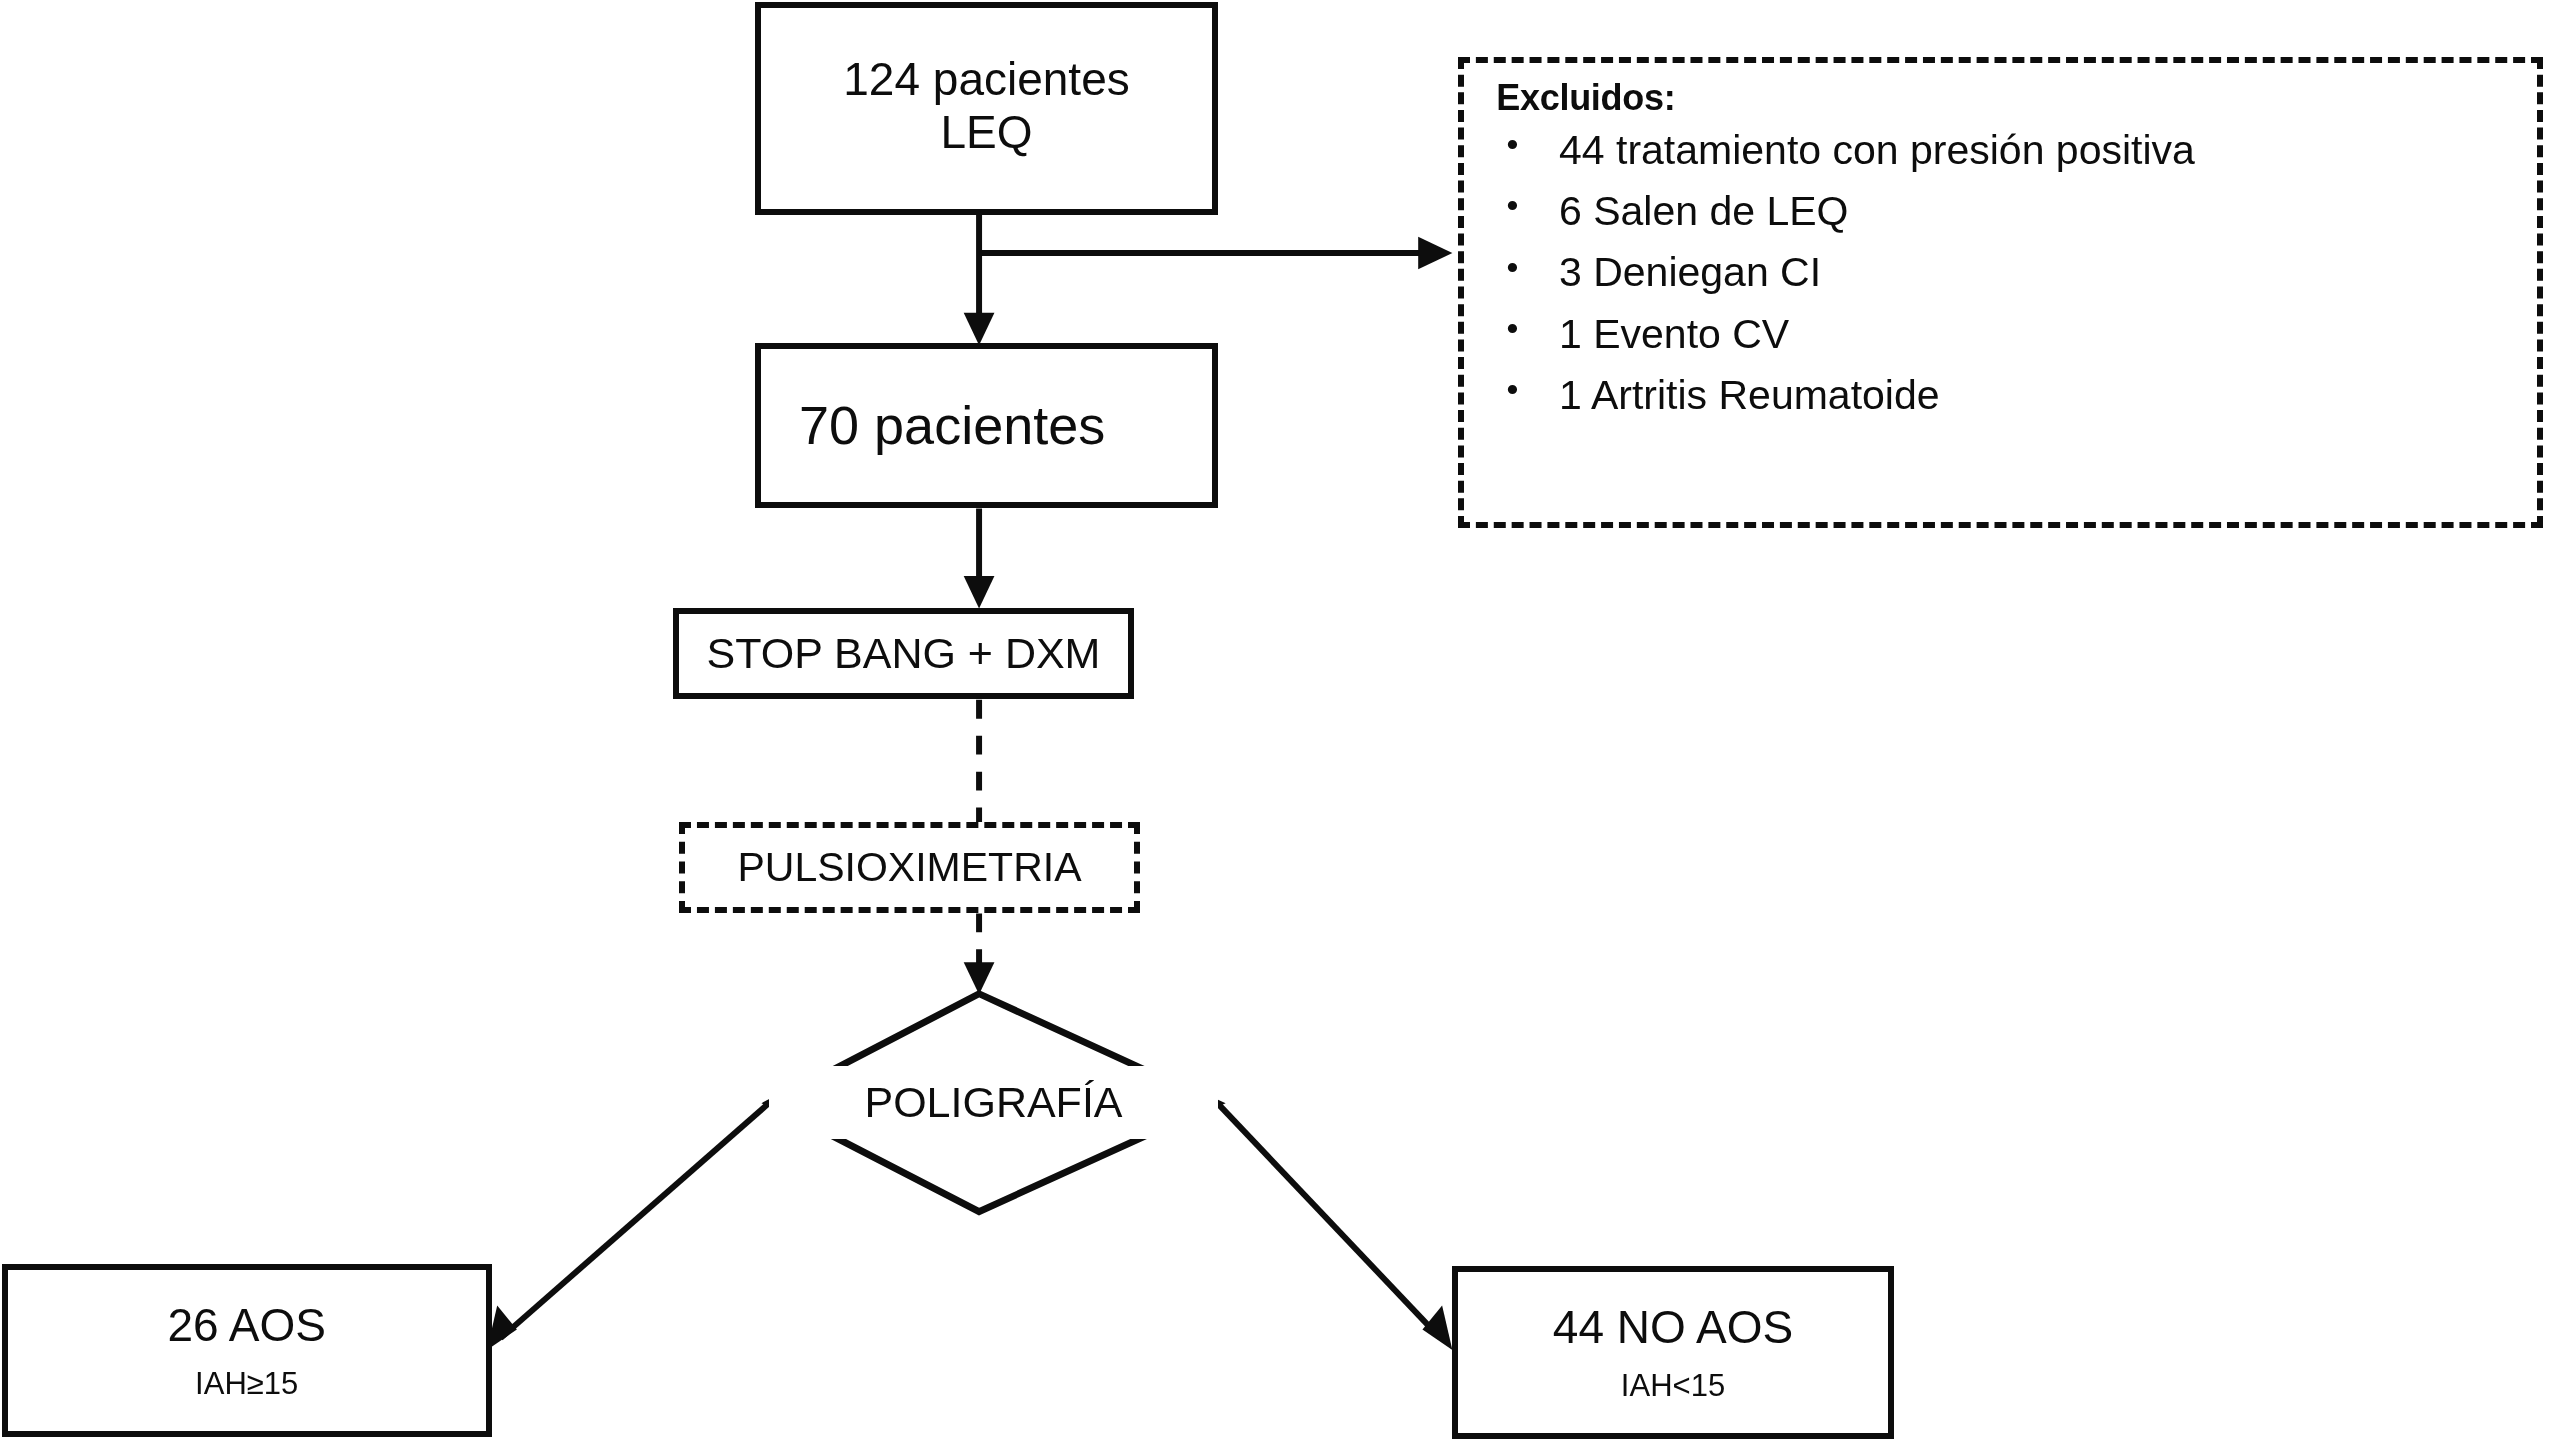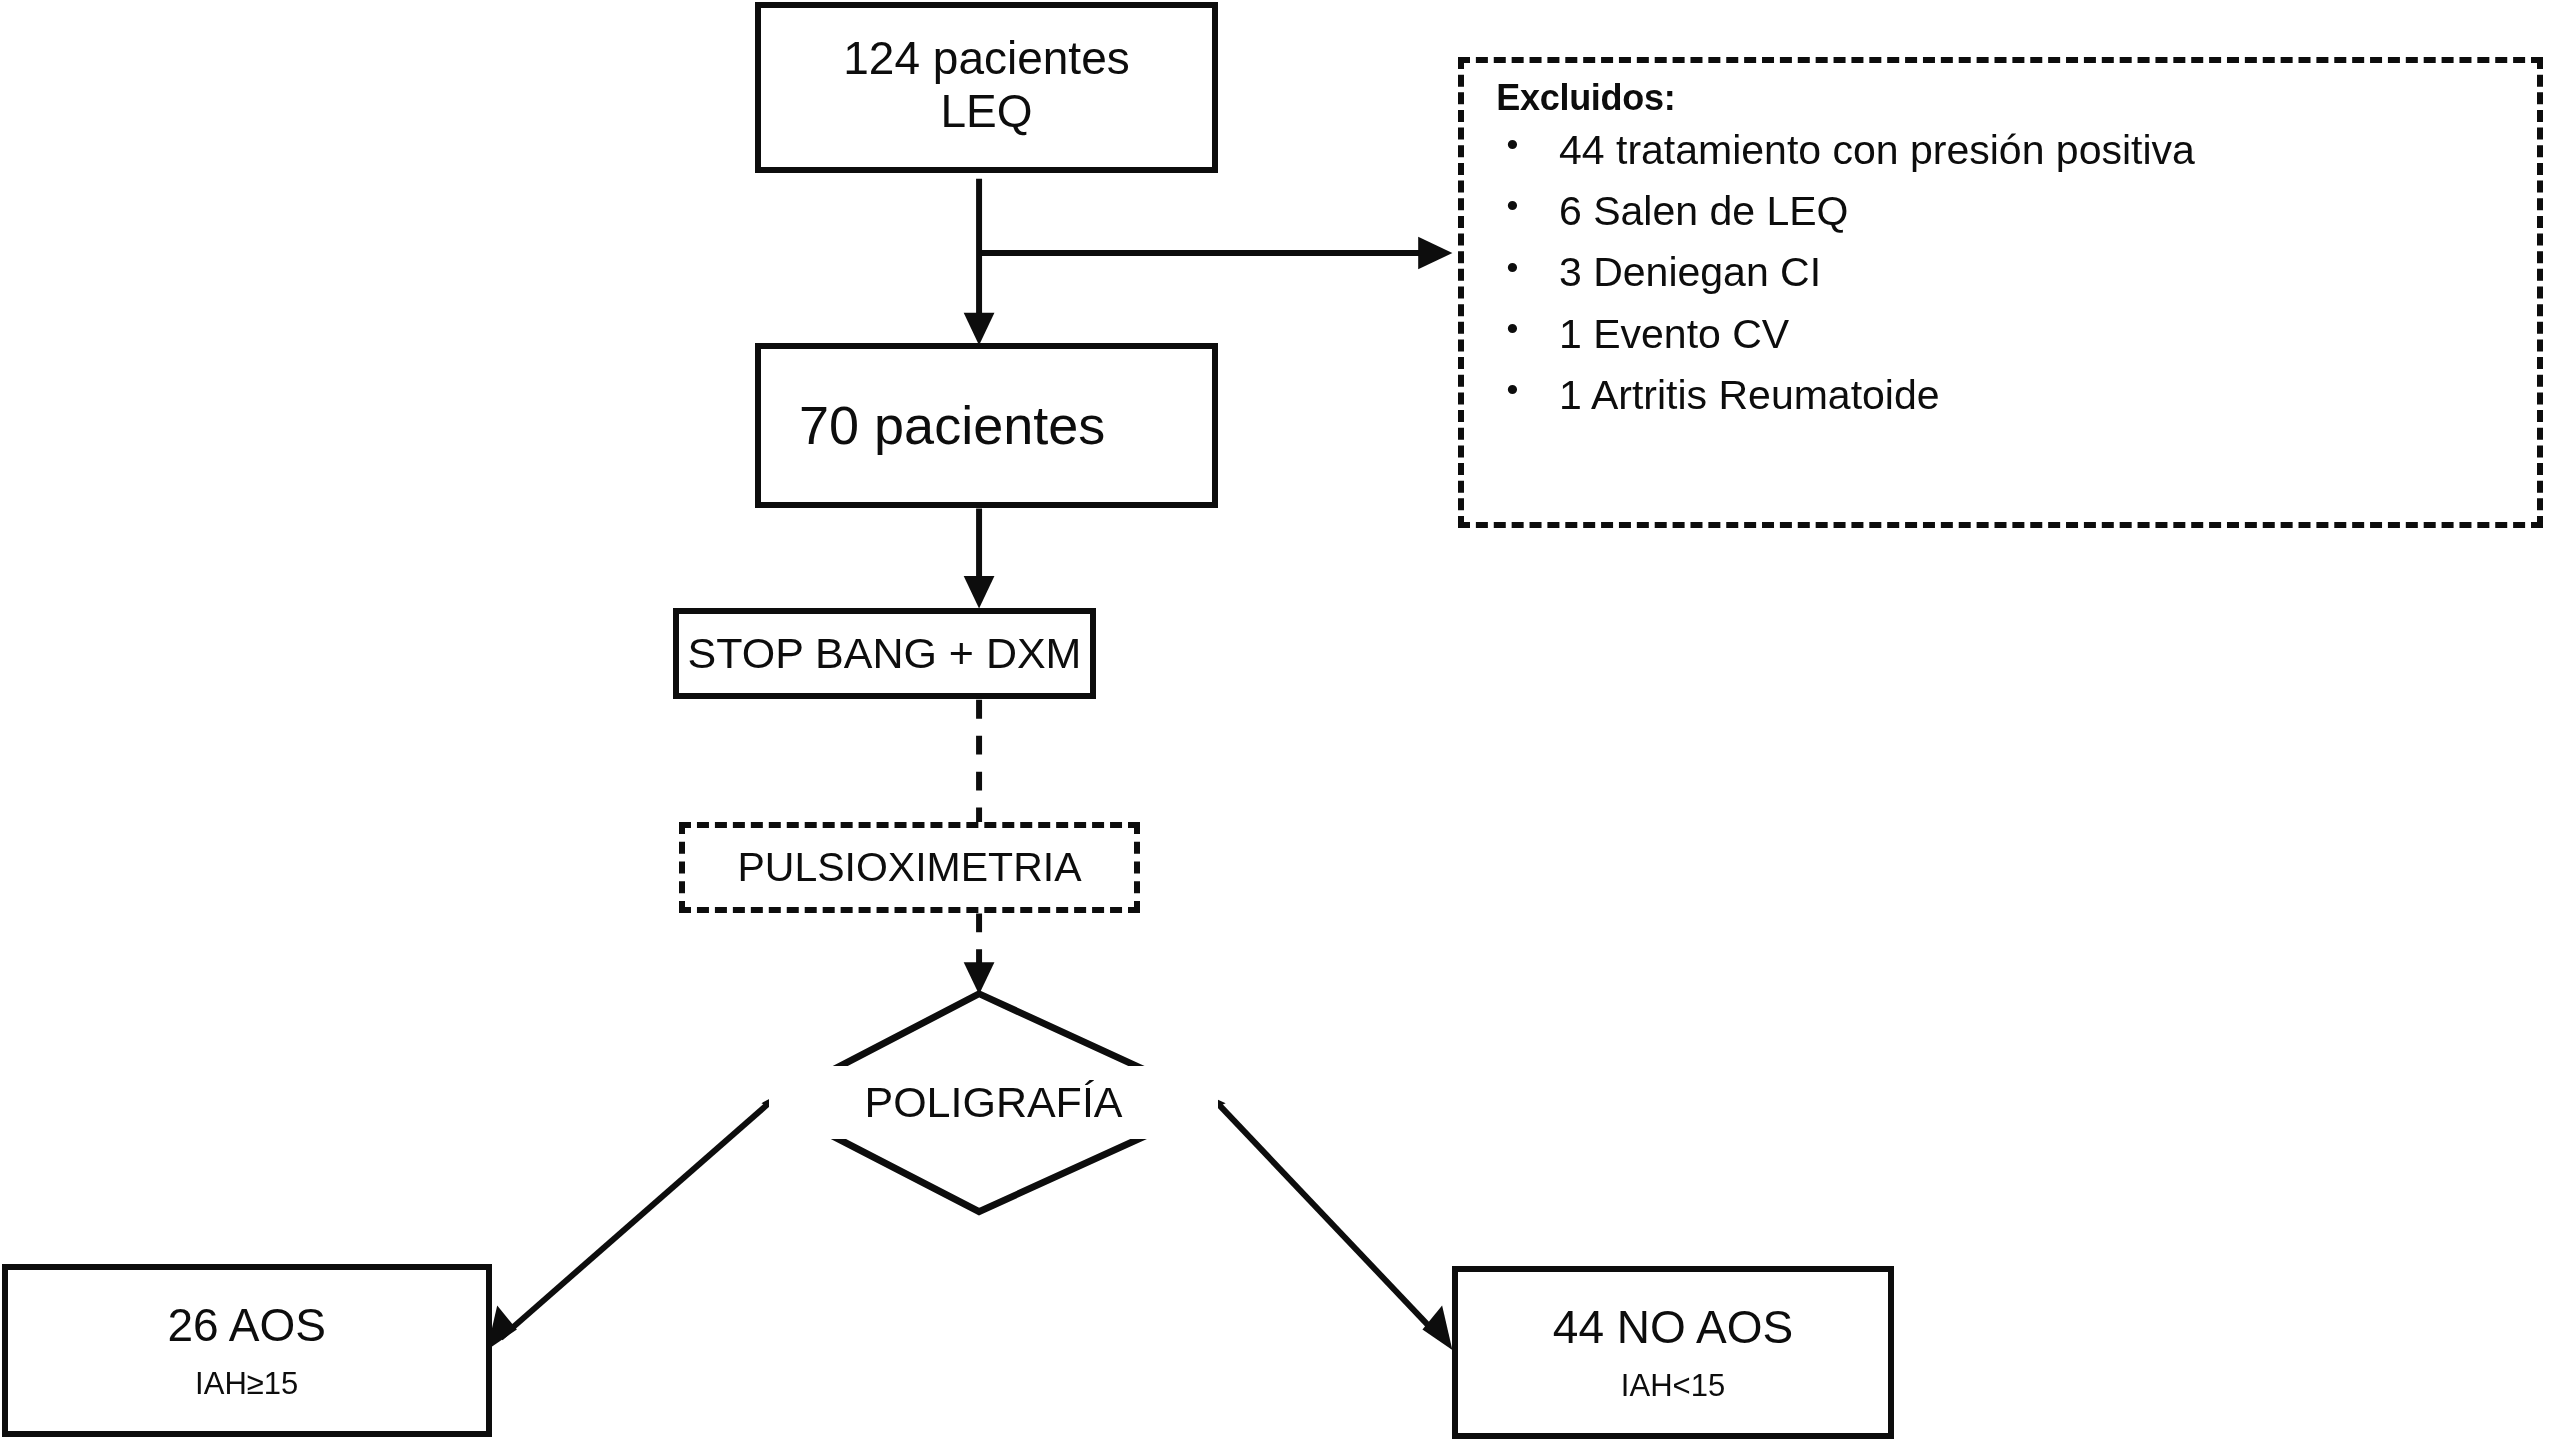--- a/index.html
+++ b/index.html
@@ -31,36 +31,36 @@
   }
   .solid-box {
     border: 6px solid #0d0d0d;
   }
   .dashed-box {
     border: 6px dashed #0d0d0d;
   }
   
   #node-leq {
     left: 755px; top: 1.7px;
-    width: 463px; height: 171px;
+    width: 463px; height: 213px;
     font-size: 46px;
   }
   #node-leq .inner { padding-bottom: 3.4px; }
 
   #node-pacientes70 {
     left: 755px; top: 343px;
     width: 463px; height: 165px;
     font-size: 54px;
     justify-content: flex-start;
   }
   #node-pacientes70 .inner { padding-left: 38px; }
 
   #node-stopbang {
     left: 673px; top: 608px;
-    width: 423px; height: 91px;
+    width: 461px; height: 91px;
     font-size: 43px;
   }
 
   #node-pulsiox {
     left: 679px; top: 822px;
     width: 461px; height: 91px;
     font-size: 41px;
   }
 
   #node-diamond-label {

